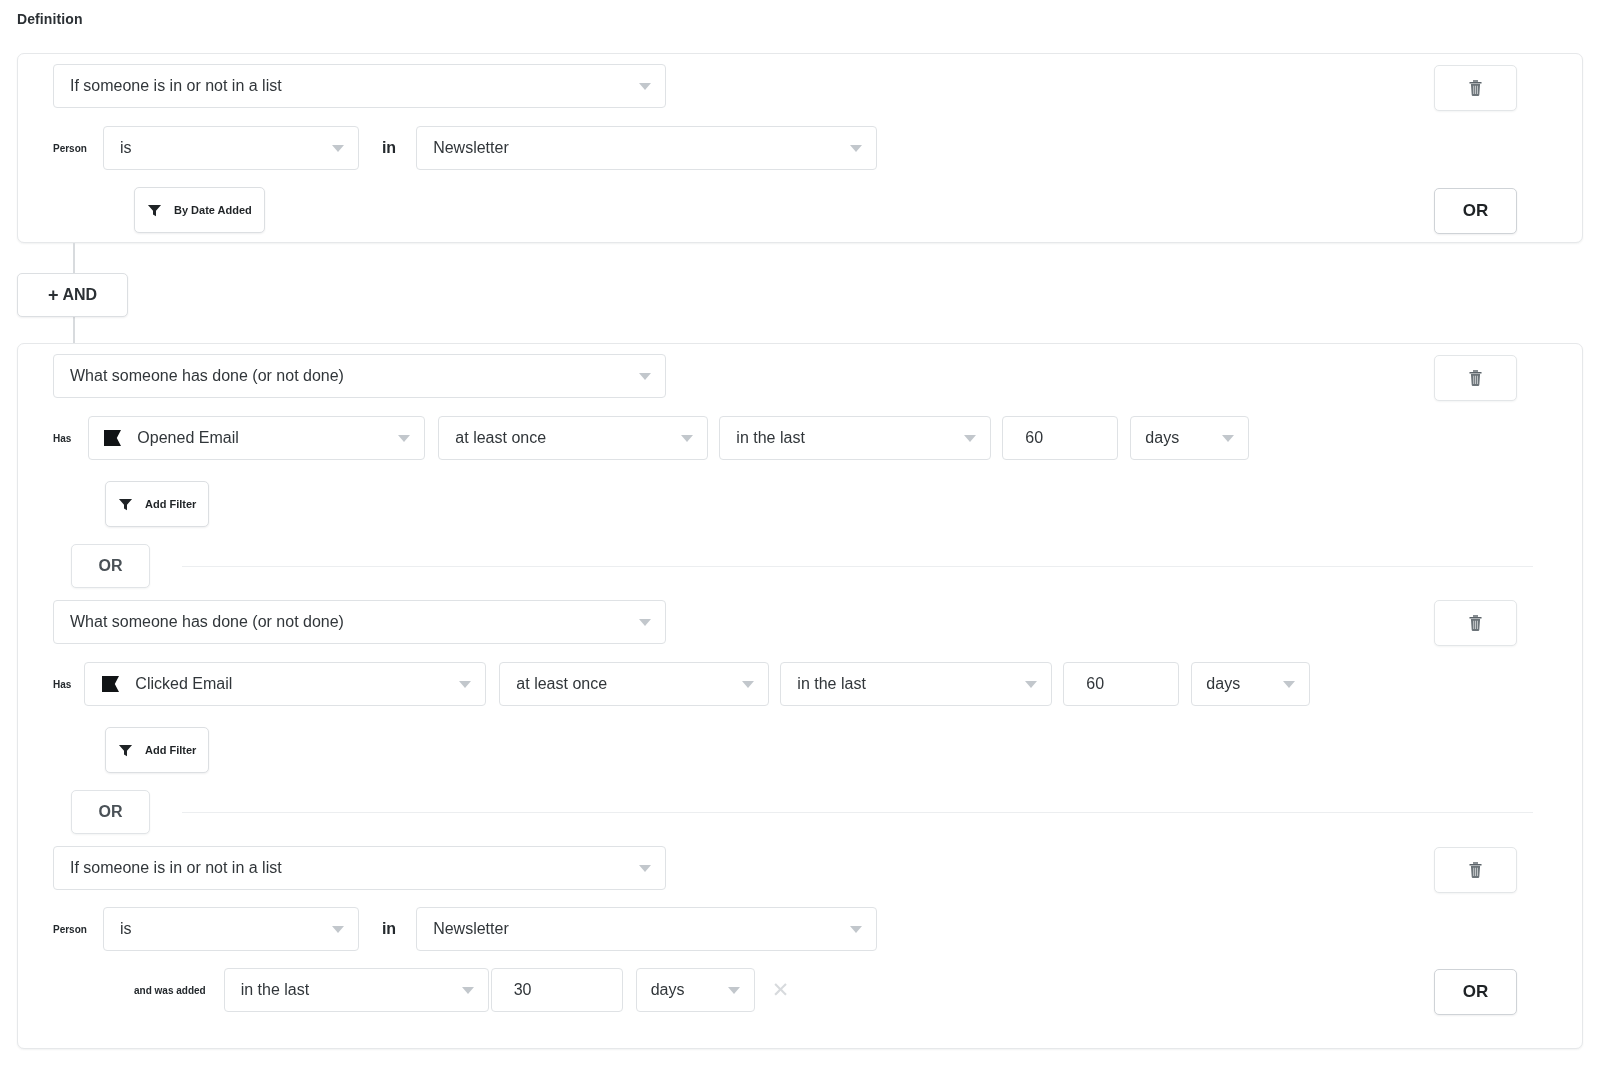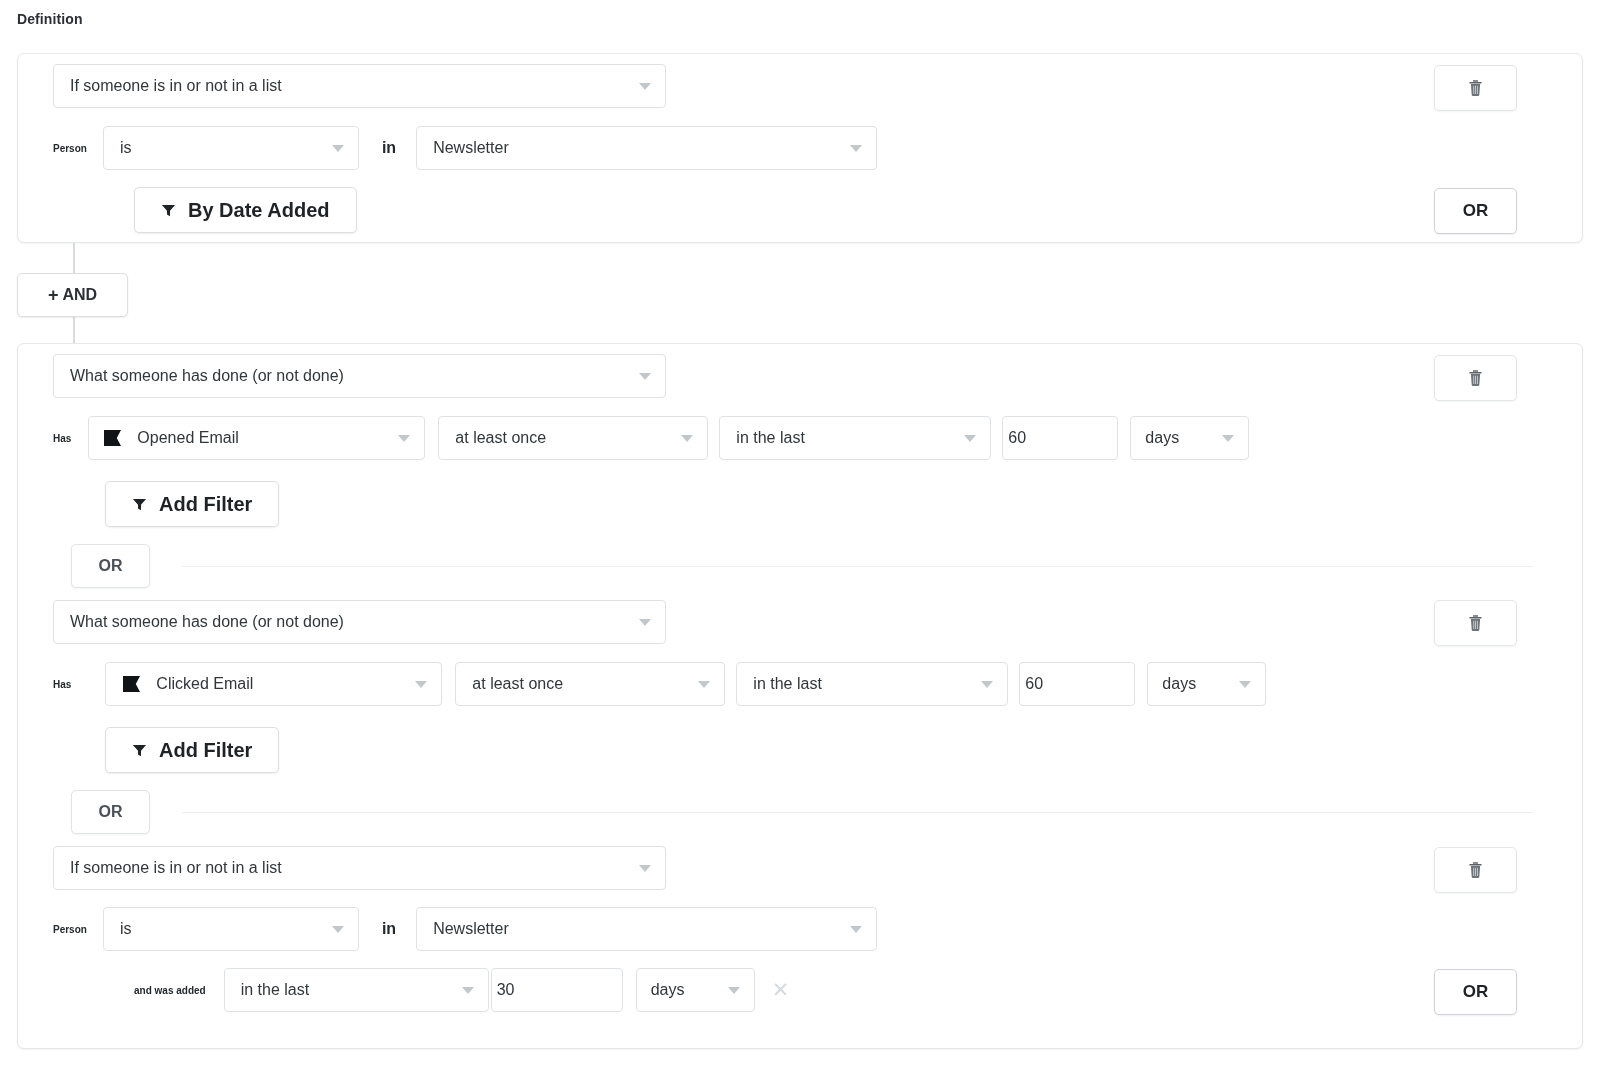--- a/index.html
+++ b/index.html
@@ -85,21 +85,21 @@
     border-top: 7px solid #c2c7cc;
     margin-left: 10px; margin-right: 4px;
   }
 
   .textbox {
     height: 44px;
     background: #ffffff;
     border: 1px solid #dfe2e5;
     border-radius: 4px;
     display: flex; align-items: center;
-    padding: 0 5px;
+    padding: 0 22px;
     font-size: 16px;
     color: #31363a;
     cursor: text;
   }
 
   .lbl-bold {
     font-size: 10px; font-weight: 700; color: #24292d;
     white-space: nowrap;
   }
   .lbl-mid {
@@ -108,22 +108,22 @@
   }
 
   
   .pill {
     height: 46px;
     background: #ffffff;
     border: 1px solid #dcdfe2;
     border-radius: 5px;
     display: inline-flex; align-items: center; justify-content: center;
     gap: 12px;
-    padding: 0 26px;
-    font-size: 20px; font-weight: 700; color: #1f2326;
+    padding: 0 12px;
+    font-size: 11px; font-weight: 700; color: #1f2326;
     box-shadow: 0 1px 2px rgba(22,30,40,.07);
     cursor: pointer;
     white-space: nowrap;
   }
 
   
   .icon-btn {
     position: absolute;
     width: 83px; height: 46px;
     background: #ffffff;
@@ -288,21 +288,21 @@
       <div class="rule" style="width:1351px;"></div>
     </div>
 
     <div class="sel" style="position:absolute; left:35px; top:256px; width:613px;">
       <span class="txt">What someone has done (or not done)</span>
       <span class="caret"></span>
     </div>
 
     <div class="row" style="left:35px; top:318px;">
       <span class="lbl-bold">Has</span>
-      <div class="sel" style="width:337px; margin-left:34px; ">
+      <div class="sel" style="width:402px; margin-left:13px; ">
         <span class="ico" style="margin-right:14px;">
           <svg width="20" height="18" viewBox="0 0 20 18">
               <path d="M1 1h17l-4.2 8 4.2 8H1z" fill="#111416"></path>
             </svg>
         </span>
         <span class="txt">Clicked Email</span>
         <span class="caret"></span>
       </div>
       <div class="sel" style="width:270px; margin-left:13px;">
         <span class="txt">at least once</span>

